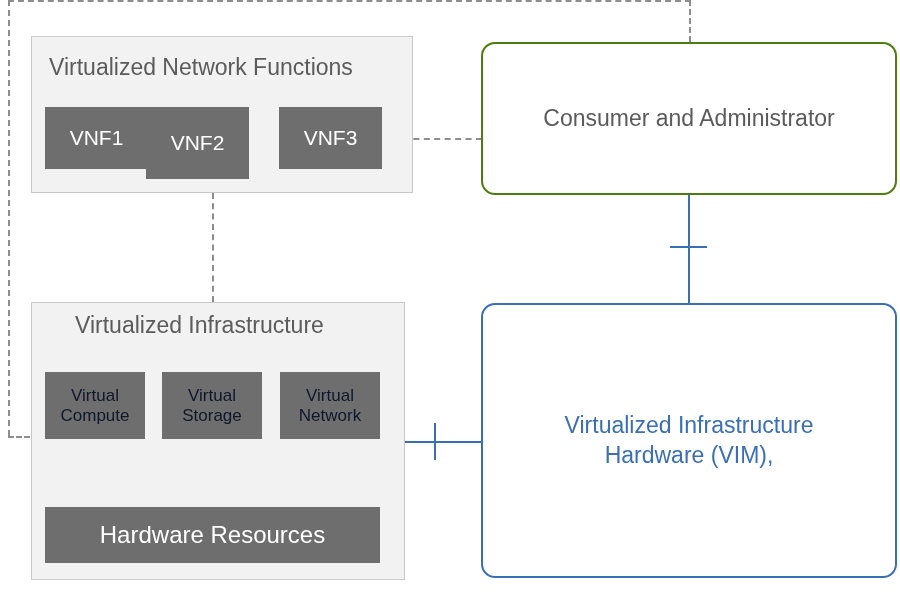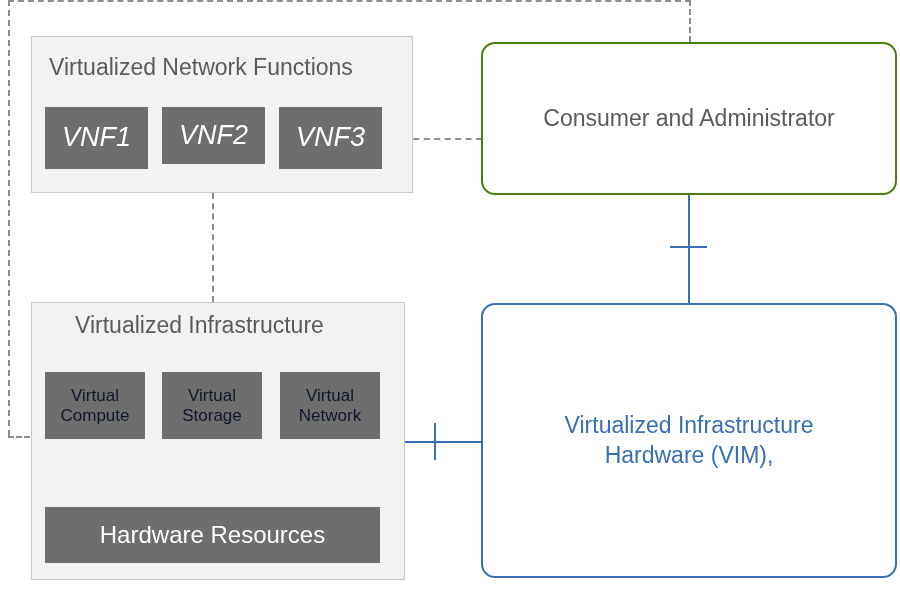--- a/index.html
+++ b/index.html
@@ -62,22 +62,21 @@
     justify-content: center;
     text-align: center;
     box-sizing: border-box;
     line-height: 1.15;
   }
   .gray-block.small {
     font-size: 17px;
     color: #0f172a;
   }
   .gray-block.med {
-    font-size: 27px;
-    font-style: italic;
+    font-size: 21px;
   }
   .gray-block.big {
     font-size: 24px;
   }
 
   
   .round-box {
     position: absolute;
     box-sizing: border-box;
     background: #ffffff;
@@ -134,21 +133,21 @@
   <div class="solid-v" style="left:688px; top:195px; height:108px;"></div>
   <div class="solid-h" style="left:670px; top:246px; width:37px;"></div>
 
   <div class="solid-h" style="left:404px; top:441px; width:78px;"></div>
   <div class="solid-v" style="left:434px; top:423px; height:37px;"></div>
 
   <div class="panel" style="left:31px; top:36px; width:382px; height:157px;">
     <div class="panel-title" style="position:absolute; left:17px; top:19px;">Virtualized Network Functions</div>
   </div>
   <div class="gray-block med" style="left:45px; top:107px; width:103px; height:62px;">VNF1</div>
-  <div class="gray-block med" style="left:162px; top:107px; width:103px; height:57px;">VNF2</div>
+  <div class="gray-block med" style="left:146px; top:107px; width:103px; height:72px;">VNF2</div>
   <div class="gray-block med" style="left:279px; top:107px; width:103px; height:62px;">VNF3</div>
 
   <div class="round-box round-gray" style="left:481px; top:42px; width:416px; height:153px;">
     <span>Consumer and Administrator</span>
   </div>
 
   <div class="panel" style="left:31px; top:302px; width:374px; height:278px;">
     <div class="panel-title" style="position:absolute; left:43px; top:11px;">Virtualized Infrastructure</div>
   </div>
 

